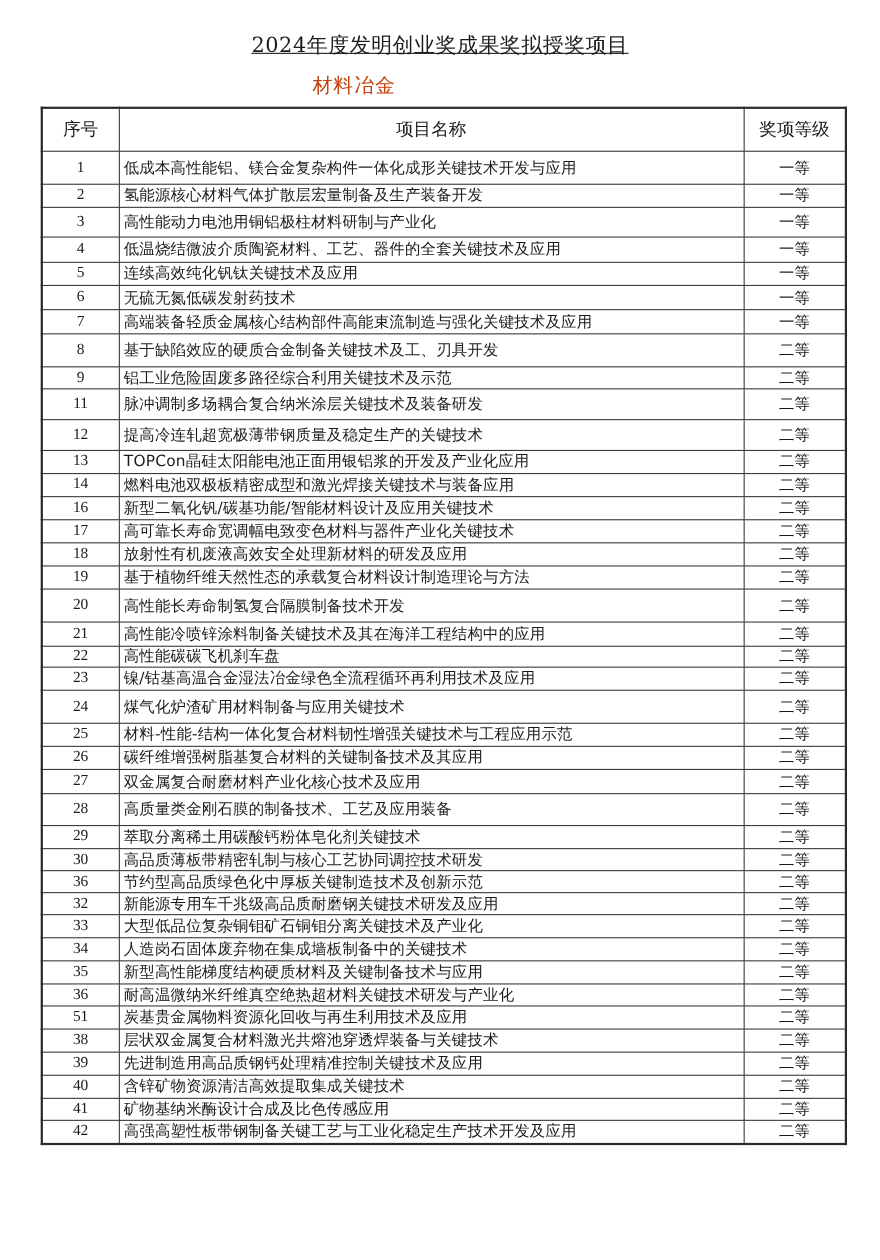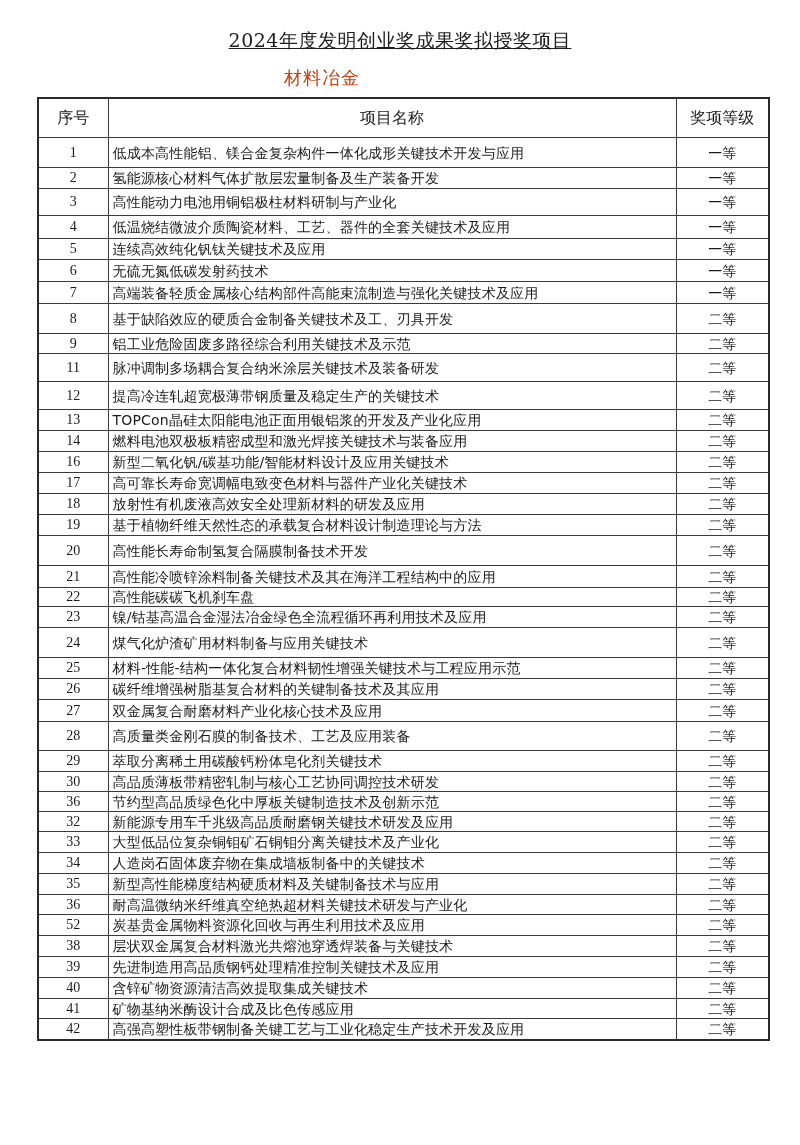--- a/index.html
+++ b/index.html
@@ -267,21 +267,21 @@
         <td class="no">35</td>
         <td class="name">新型高性能梯度结构硬质材料及关键制备技术与应用</td>
         <td class="grade">二等</td>
       </tr>
       <tr style="height: 20px;">
         <td class="no">36</td>
         <td class="name">耐高温微纳米纤维真空绝热超材料关键技术研发与产业化</td>
         <td class="grade">二等</td>
       </tr>
       <tr style="height: 21px;">
-        <td class="no">52</td>
+        <td class="no">51</td>
         <td class="name">炭基贵金属物料资源化回收与再生利用技术及应用</td>
         <td class="grade">二等</td>
       </tr>
       <tr style="height: 21px; padding-left: 20px;">
         <td class="no">38</td>
         <td class="name">层状双金属复合材料激光共熔池穿透焊装备与关键技术</td>
         <td class="grade">二等</td>
       </tr>
       <tr style="height: 21px;">
         <td class="no">39</td>

